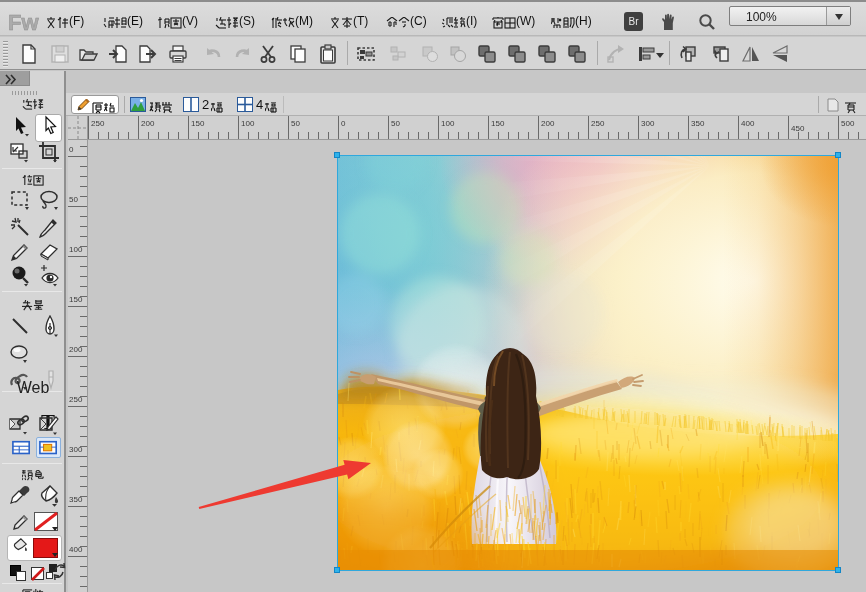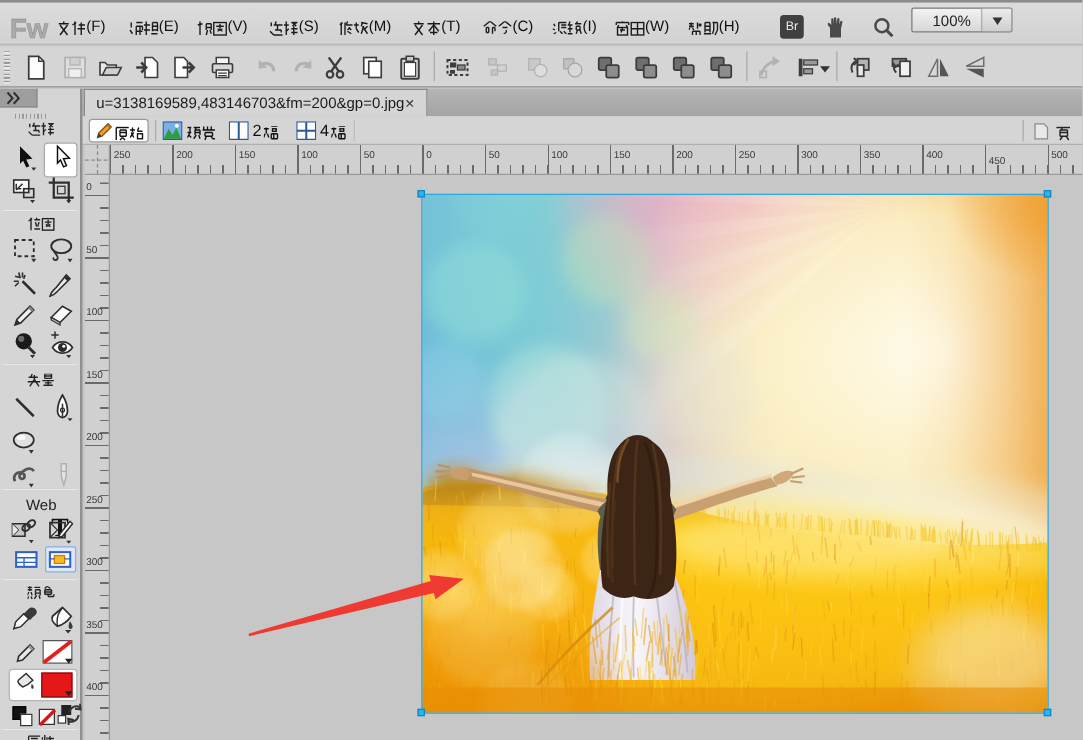--- a/index.html
+++ b/index.html
@@ -217,21 +217,21 @@
             <line x1="8.0" y1="7.0" x2="7.0" y2="10.0"></line>
           </svg></span><span style="position:relative;top:-1px">(H)</span></div>
 <div class="abs" style="left:624px;top:10px;width:19px;height:19px;background:#3f3f3f;border-radius:3px;color:#e8e8e8;font-size:10px;text-align:center;line-height:19px">Br</div>
 <svg class="abs" style="left:659px;top:10px" width="20" height="20" viewBox="0 0 20 20">
         <path d="M5 18 L5 10 C3.5 8.5 2.5 7 3.5 6.3 C4.3 5.8 5.3 7 6 8 L6 3.4 C6 2.2 7.8 2.2 7.8 3.4 L7.9 7 L8.2 2.6 C8.3 1.4 10 1.4 10 2.6 L10.2 7 L10.8 3.2 C11 2 12.6 2.2 12.6 3.4 L12.4 7.6 L13.2 5.2 C13.6 4.1 15.1 4.5 14.9 5.7 L13.8 11 L13.8 18 Z" fill="#4a4a4a"></path>
       </svg>
 <svg class="abs" style="left:697px;top:10px" width="20" height="20" viewBox="0 0 20 20">
         <circle cx="8.5" cy="8.5" r="5.2" fill="none" stroke="#4a4a4a" stroke-width="2"></circle>
         <line x1="12.5" y1="12.5" x2="17" y2="17" stroke="#4a4a4a" stroke-width="2.4"></line>
       </svg>
-<div class="abs" style="left:729px;top:4px;width:81px;height:20px;background:linear-gradient(#f2f2f2,#d8d8d8);border:1px solid #7e7e7e;border-radius:2px">
+<div class="abs" style="left:729px;top:4px;width:122px;height:20px;background:linear-gradient(#f2f2f2,#d8d8d8);border:1px solid #7e7e7e;border-radius:2px">
 <span style="position:absolute;left:16px;top:3px;font-size:12px;color:#222">100%</span>
 <div class="abs" style="right:23px;top:0;width:1px;height:18px;background:#9a9a9a"></div>
 <div class="abs" style="right:0;top:0;width:23px;height:18px;background:linear-gradient(#ececec,#cfcfcf)"></div>
 <div class="abs" style="right:7px;top:7px;width:0;height:0;border-left:4.5px solid transparent;border-right:4.5px solid transparent;border-top:6px solid #333"></div>
 </div>
 </div>
 <div id="toolbar">
 <div class="abs" style="left:3px;top:4px;width:5px;height:26px;background:repeating-linear-gradient(to bottom,#9a9a9a 0 1px,#e8e8e8 1px 2px,transparent 2px 3px)"></div>
 <svg class="abs" style="left:19px;top:7px" width="20" height="20" viewBox="0 0 20 20">
         <path d="M4 1 L12 1 L16 5 L16 19 L4 19 Z" fill="#fdfdfd" stroke="#3c3c3c" stroke-width="1.4"></path>
@@ -344,23 +344,20 @@
         <path d="M6 14 C4 12 4 10 5 9 M3.5 6.5 L5.5 9.5 L8 7.5" fill="none" stroke="#3c3c3c" stroke-width="1.6"></path>
       </svg>
 <svg class="abs" style="left:741px;top:7px" width="20" height="20" viewBox="0 0 20 20">
         <path d="M9 3 L9 17 L2 17 Z" fill="#d8d8d8" stroke="#6e6e6e" stroke-width="1.2"></path>
         <path d="M11 3 L11 17 L18 17 Z" fill="#555"></path>
       </svg>
 <svg class="abs" style="left:770px;top:7px" width="20" height="20" viewBox="0 0 20 20">
         <path d="M3 9 L17 9 L17 2 Z" fill="#d8d8d8" stroke="#6e6e6e" stroke-width="1.2"></path>
         <path d="M3 11 L17 11 L17 18 Z" fill="#555"></path>
       </svg>
-</div>
-<div id="tabbar">
-<div id="tab">u=3138169589,483146703&amp;fm=200&amp;gp=0.jpg<span style="position:absolute;right:9px;top:1px;color:#3a3a3a;font-size:10px">✕</span></div>
 </div>
 <div id="modebar">
 <div class="abs" style="left:71px;top:2px;width:48px;height:19px;background:#fff;border:1px solid #9a9a9a;border-radius:3px"></div>
 <svg class="abs" style="left:76px;top:4px" width="15" height="15" viewBox="0 0 15 15">
         <path d="M2 13 L3 9.5 L10.5 2 L13 4.5 L5.5 12 Z" fill="#f0a030" stroke="#7a4a10" stroke-width="1"></path>
         <path d="M10.5 2 L13 4.5 L11.8 5.7 L9.3 3.2 Z" fill="#b06a20"></path>
         <path d="M2 13 L3 9.5 L5.5 12 Z" fill="#3a3a3a"></path>
       </svg>
 <div class="abs" style="left:92px;top:5px"><span style="white-space:nowrap"><svg width="12" height="12" viewBox="0 0 12 12" style="vertical-align:middle;position:relative;top:0px" stroke="#111" stroke-width="1.1" fill="none">
             <line x1="1.0" y1="1.0" x2="11.0" y2="1.0"></line>
@@ -1568,21 +1565,21 @@
       <div class="abs" style="left:41px;top:341px;font-family:'Liberation Serif',serif;font-size:21px;font-weight:bold;color:#111;line-height:20px">T</div>
       <svg class="ticon" style="left:9px;top:298px" width="22" height="22" viewBox="0 0 22 22">
         <path d="M3 16 C1 12 4 8 8 9 C12 10 11 15 8 14 C5 13 7 9 11 7 C14 5 17 6 18 8" fill="none" stroke="#555" stroke-width="2.2"></path>
         <path d="M14 18 L18 18 L16 21 Z" fill="#333"></path>
       </svg>
       <svg class="ticon" style="left:40px;top:298px" width="22" height="22" viewBox="0 0 22 22">
         <path d="M9 2 L13 2 L13 12 L11 19 L9 12 Z" fill="#e2e2e2" stroke="#b0b0b0" stroke-width="1.2"></path>
         <line x1="9" y1="8" x2="13" y2="8" stroke="#b0b0b0"></line>
       </svg>
       <div class="psep" style="top:320px"></div>
-      <div class="plabel" style="top:326px;font-size:12px;color:#222">Web</div>
+      <div class="plabel" style="top:308px;font-size:16px;color:#222">Web</div>
       <svg class="ticon" style="left:8px;top:342px" width="22" height="22" viewBox="0 0 22 22">
         <path d="M2 6 L12 6 L12 16 L2 16 Z" fill="#c8c8c8" stroke="#2e2e2e" stroke-width="1.3"></path>
         <path d="M2 6 L7 11 L2 16" fill="#e8e8e8" stroke="#2e2e2e" stroke-width="0.8"></path>
         <ellipse cx="13" cy="9" rx="3.4" ry="2.4" fill="none" stroke="#2e2e2e" stroke-width="1.6" transform="rotate(-35 13 9)"></ellipse>
         <ellipse cx="17" cy="6" rx="3.4" ry="2.4" fill="none" stroke="#2e2e2e" stroke-width="1.6" transform="rotate(-35 17 6)"></ellipse>
         <path d="M15 19 L19 19 L17 21.5 Z" fill="#333"></path>
       </svg>
       <svg class="ticon" style="left:38px;top:342px" width="22" height="22" viewBox="0 0 22 22">
         <path d="M2 5 L14 5 L14 17 L2 17 Z" fill="none" stroke="#2e2e2e" stroke-width="1.4"></path>
         <path d="M2 5 L8 11 L2 17" fill="none" stroke="#2e2e2e" stroke-width="0.9"></path>

